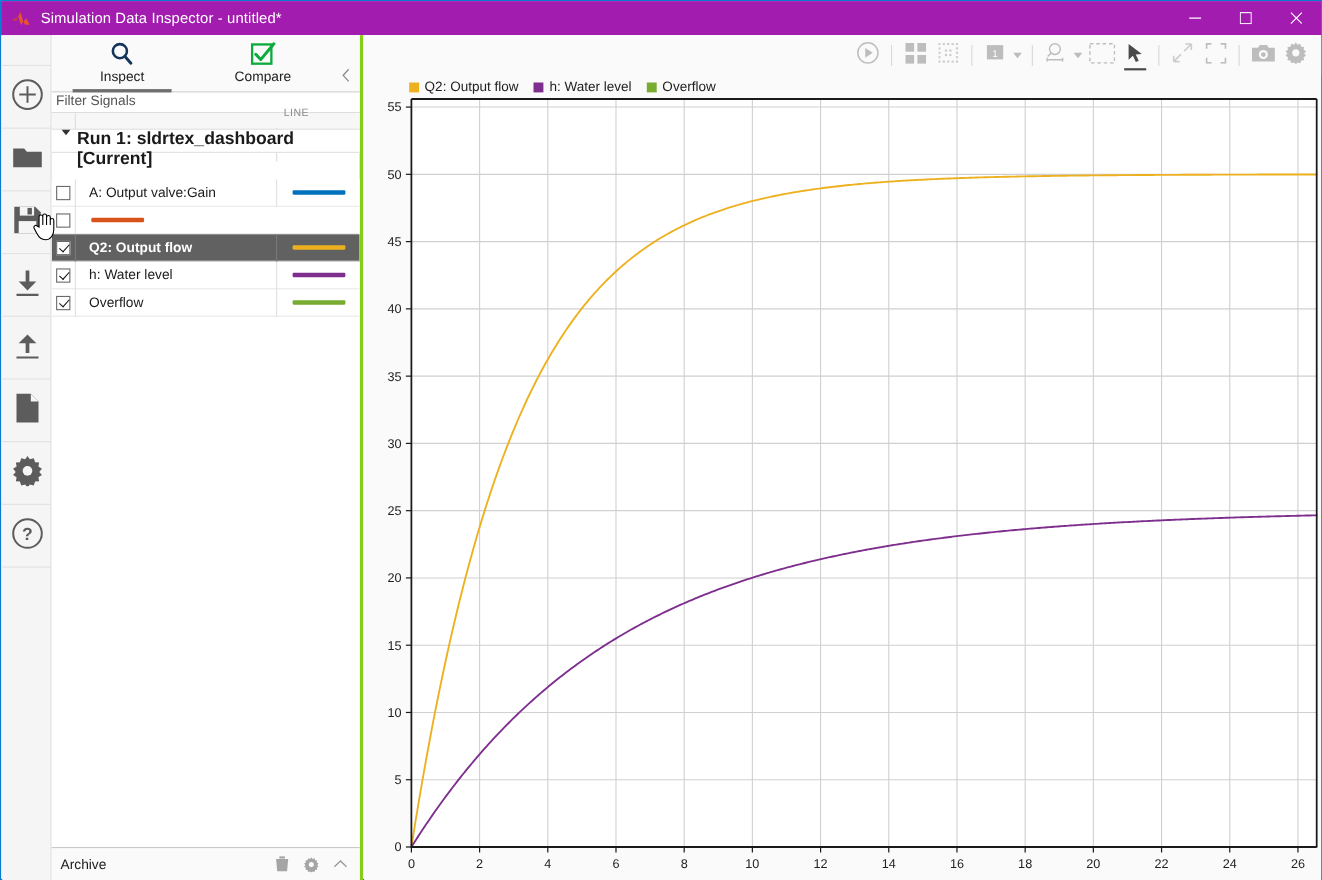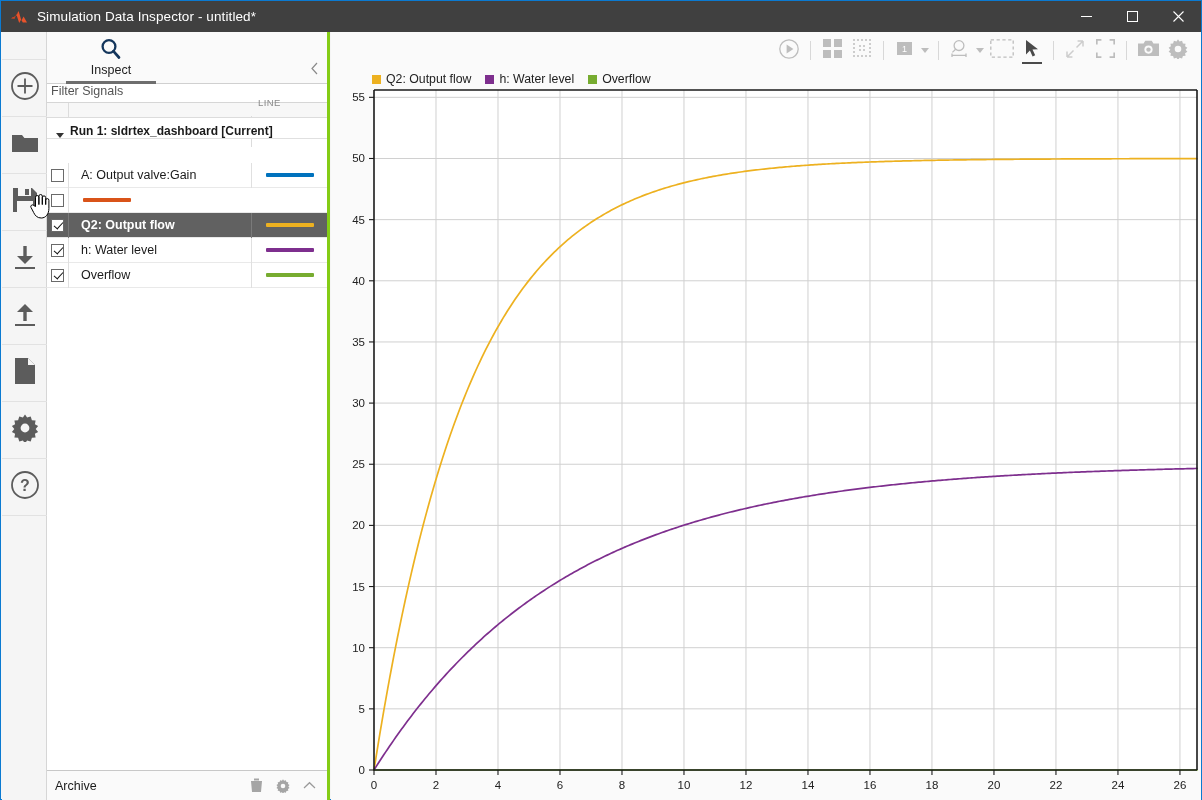--- a/index.html
+++ b/index.html
@@ -13,21 +13,21 @@
     position: relative;
     width: 1202px; height: 800px;
     border: 1px solid #0b7ad1;
     background: #f5f5f5;
   }
 
   
   #titlebar {
     position: absolute; top: 0; left: 0;
     width: 1200px; height: 31px;
-    background: #404040;
+    background: #a21caf;
     display: flex; align-items: center;
   }
   #titlebar .tb-icon { margin-left: 9px; width: 18px; height: 18px; position: relative; }
   #titlebar .tb-title {
     color: #ffffff; font-size: 13.5px; margin-left: 9px;
     letter-spacing: 0.1px; white-space: nowrap;
   }
   .win-btns { margin-left: auto; display: flex; height: 31px; }
   .win-btn {
     width: 46px; height: 31px; display: flex;
@@ -94,22 +94,22 @@
     height: 15px; display: flex; align-items: center;
     background: #f7f7f7; border-bottom: 1px solid #dcdcdc;
     font-size: 9.5px; color: #8a8a8a; letter-spacing: .4px;
     flex: 0 0 auto;
   }
   .ch-chk { width: 22px; border-right: 1px solid #dcdcdc; height: 15px; }
   .ch-name { flex: 1; padding-left: 6px; border-right: 1px solid #dcdcdc; height: 31px; line-height: 15px; margin-top: 42px; }
   .ch-line { width: 75px; padding-left: 6px; height: 30px; line-height: 15px; }
 
   #run-header {
-    height: 21px; display: flex; align-items: flex-end;
-    font-size: 12px; font-weight: bold; color: #1a1a1a;
+    height: 21px; display: flex; align-items: flex-start;
+    font-size: 16px; font-weight: bold; color: #1a1a1a;
     border-bottom: 1px solid #e0e0e0; background: #fff;
     flex: 0 0 auto;
   }
   #run-header .tri {
     margin-left: 9px; margin-right: 6px;
     width: 0; height: 0;
     border-left: 4.5px solid transparent;
     border-right: 4.5px solid transparent;
     border-top: 5px solid #333;
   }
@@ -299,20 +299,29 @@
 
     <div id="tabstrip">
       <div class="tab active">
         <span class="tab-ic">
           <svg width="24" height="24" viewBox="0 0 24 24">
             <circle cx="10" cy="9.5" r="6.4" fill="none" stroke="#14365c" stroke-width="2.3"></circle>
             <path d="M14.4 14.2 L20 20.5" stroke="#14365c" stroke-width="2.7" stroke-linecap="round"></path>
           </svg>
         </span>
         <span class="tab-lb">Inspect</span>
+      </div>
+      <div class="tab">
+        <span class="tab-ic">
+          <svg width="24" height="24" viewBox="0 0 24 24">
+            <rect x="2.2" y="3.4" width="17.5" height="17.5" fill="none" stroke="#0aab3c" stroke-width="2.1"></rect>
+            <path d="M5.5 12.3 L10 17.2 L22 2.8" fill="none" stroke="#0aab3c" stroke-width="2.7" stroke-linecap="round" stroke-linejoin="round"></path>
+          </svg>
+        </span>
+        <span class="tab-lb">Compare</span>
       </div>
       <span id="collapse-chevron">
         <svg width="9" height="13" viewBox="0 0 9 13">
             <path d="M7 1 L2 6.5 L7 12" fill="none" stroke="#8a8a8a" stroke-width="1.2"></path>
           </svg>
       </span>
     </div>
 
     <div id="filter-row">
       <input id="filter-input" type="text" placeholder="Filter Signals" style="">

